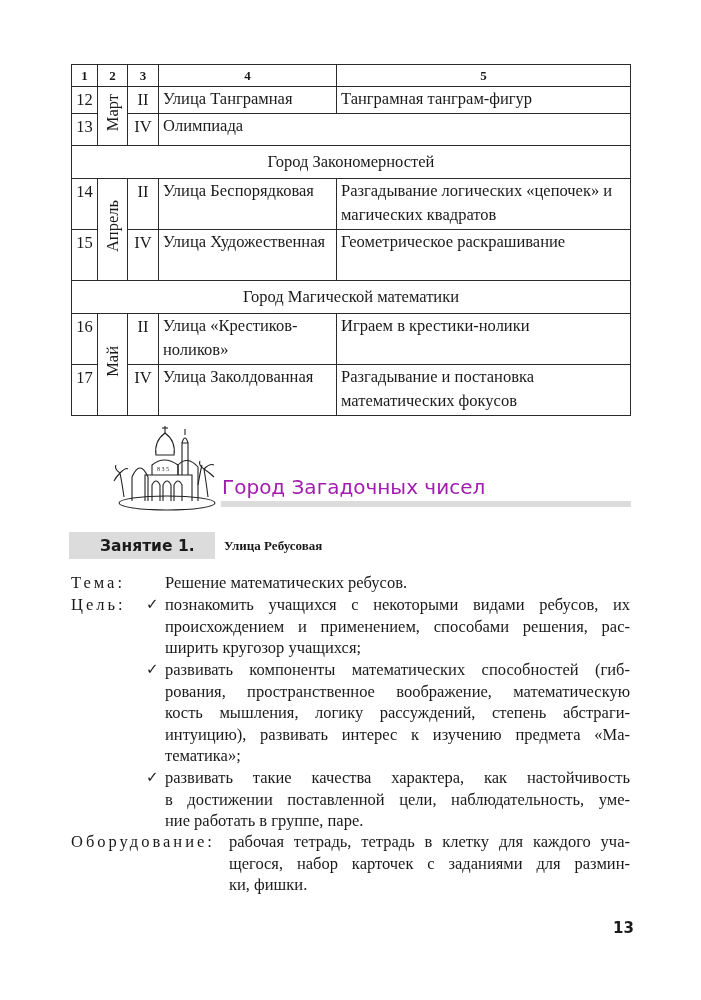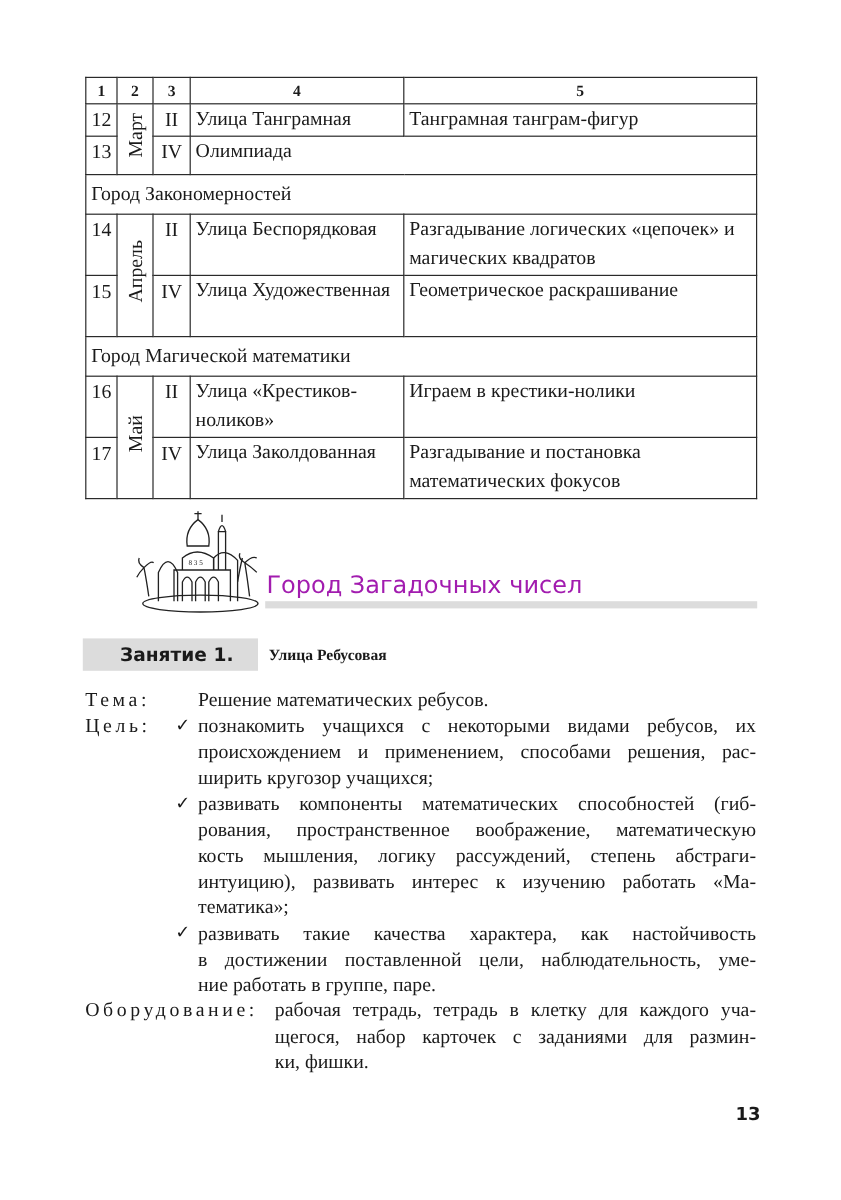--- a/index.html
+++ b/index.html
@@ -13,21 +13,21 @@
   table.plan td, table.plan th { border: 1.3px solid #2a2a2a; padding: 0 4px; vertical-align: top; }
   table.plan th { font-weight: bold; font-size: 13px; height: 21px; line-height: 21px; text-align: center; padding: 0; }
   .c1 { width: 25px; text-align: center; }
   .c2 { width: 29px; text-align: center; vertical-align: middle !important; padding: 0 !important; }
   .c3 { width: 30px; text-align: center; }
   .c4 { width: 177px; }
   .num { text-align: center; padding: 1px 0 0 0 !important; }
   .roman { text-align: center; padding: 1px 0 0 0 !important; }
   tr.r12 td { height: 25px; }
   tr.r13 td { height: 30px; }
-  tr.sec td { height: 32px; text-align: left; vertical-align: middle; }
+  tr.sec td { height: 32px; text-align: center; vertical-align: middle; }
   tr.r2l td { height: 49px; }
   .vert { display: inline-block; writing-mode: vertical-rl; transform: rotate(180deg); font-size: 16.5px; line-height: 20px; }
 
   
   .castle { position: absolute; left: 112px; top: 425px; width: 110px; height: 88px; }
   .section-title { position: absolute; left: 222px; top: 474px; font-family: "DejaVu Sans", "Liberation Sans", sans-serif;
                    font-size: 20px; line-height: 26px; color: #a21caf; }
   .section-bar { position: absolute; left: 221px; top: 501px; width: 410px; height: 6px; background: #dcdcdc; }
 
   
@@ -149,21 +149,21 @@
     <span class="line">познакомить учащихся с некоторыми видами ребусов, их</span>
     <span class="line">происхождением и применением, способами решения, рас-</span>
     <span class="line last">ширить кругозор учащихся;</span>
   </div>
 
   <div class="check" style="left:146px; top:659px;">✓</div>
   <div class="para" style="left:165px; top:659px; width:465px;">
     <span class="line">развивать компоненты математических способностей (гиб-</span>
     <span class="line">рования, пространственное воображение, математическую</span>
     <span class="line">кость мышления, логику рассуждений, степень абстраги-</span>
-    <span class="line">интуицию), развивать интерес к изучению работать «Ма-</span>
+    <span class="line">интуицию), развивать интерес к изучению предмета «Ма-</span>
     <span class="line last">тематика»;</span>
   </div>
 
   <div class="check" style="left:146px; top:767px;">✓</div>
   <div class="para" style="left:165px; top:767px; width:465px;">
     <span class="line">развивать такие качества характера, как настойчивость</span>
     <span class="line">в достижении поставленной цели, наблюдательность, уме-</span>
     <span class="line last">ние работать в группе, паре.</span>
   </div>
 

